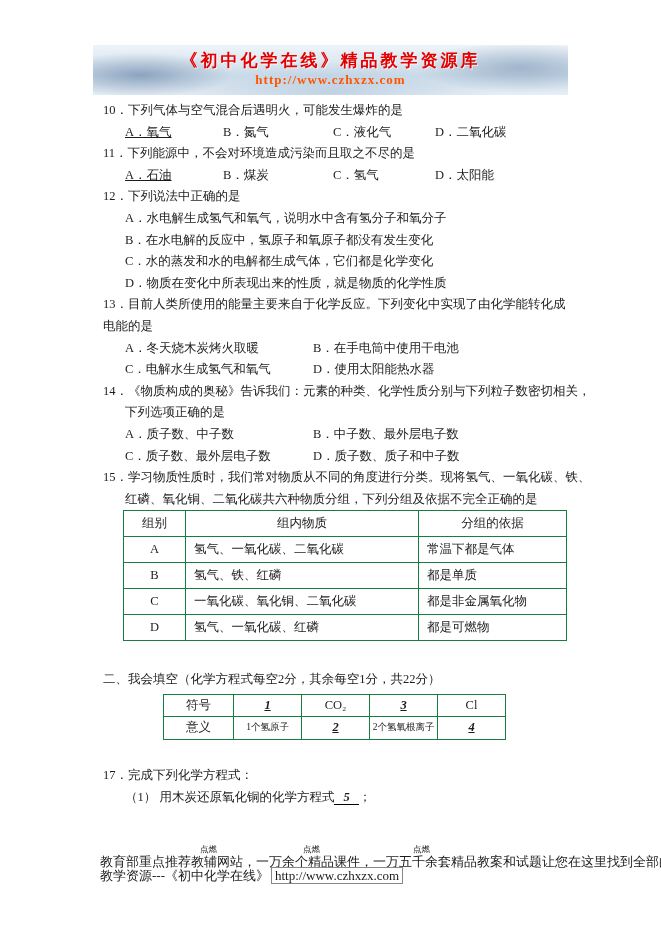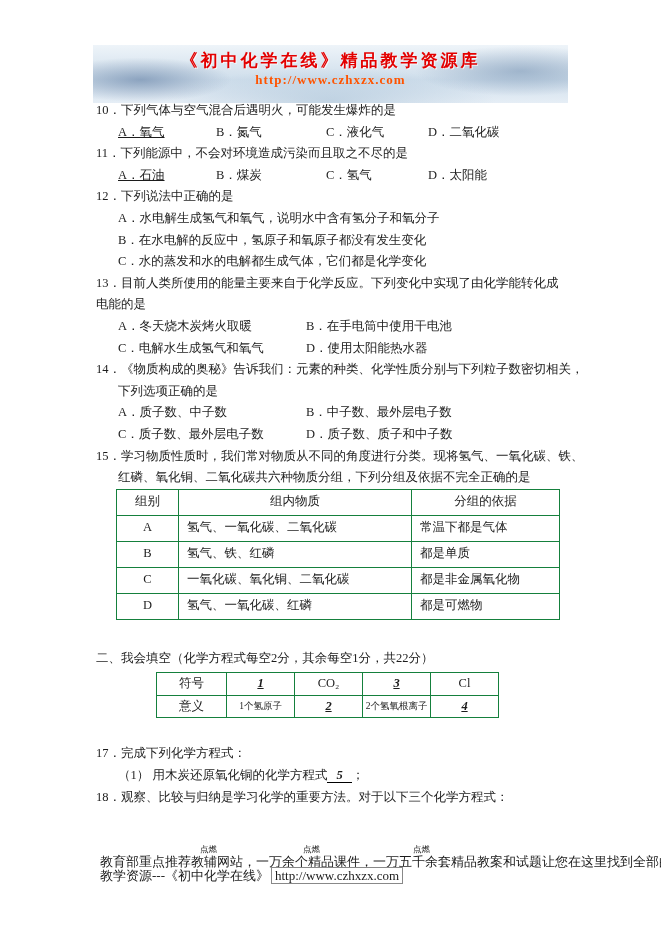--- a/index.html
+++ b/index.html
@@ -4,32 +4,32 @@
 <style>
   * { margin:0; padding:0; box-sizing:border-box; }
   html,body { background:#ffffff; }
   .page {
     position:relative; width:661px; height:935px; background:#fff;
     font-family:"Liberation Serif","DejaVu Serif",serif; color:#1c1c1c;
     overflow:hidden; margin:0 auto;
   }
   
   .banner {
-    position:absolute; left:93px; top:45px; width:475px; height:58px;
+    position:absolute; left:93px; top:45px; width:475px; height:50px;
     text-align:center; overflow:hidden;
     background:
       radial-gradient(ellipse 130px 32px at 10% 60%, rgba(85,115,155,.55), transparent 70%),
       radial-gradient(ellipse 150px 36px at 90% 45%, rgba(105,135,170,.5), transparent 70%),
       radial-gradient(ellipse 220px 42px at 50% 95%, rgba(150,180,205,.45), transparent 75%),
       linear-gradient(180deg,#eef4f9 0%, #cfdeeb 60%, #e6eef6 100%);
   }
   .banner-title { padding-top:4px; font-size:17px; font-weight:bold; color:#e30000; letter-spacing:3px; text-shadow:1px 1px 0 rgba(255,255,255,.7); }
   .banner-url   { font-size:13px; font-weight:bold; color:#ff5400; letter-spacing:1px; }
   
-  .content { position:absolute; left:96px; top:100px; width:470px; font-size:12.5px; line-height:21.6px; }
+  .content { position:absolute; left:103px; top:100px; width:470px; font-size:12.5px; line-height:21.6px; }
   .line { white-space:nowrap; min-height:21.6px; }
   .ind { padding-left:22px; }
   .optrow4 span { display:inline-block; }
   .optrow4 .o1 { width:98px;text-decoration:underline; }
   .optrow4 .o2 { width:110px; }
   .optrow4 .o3 { width:102px; }
   .optrow2 .p1 { display:inline-block; width:188px; }
   
   table { border-collapse:collapse; table-layout:fixed; }
   td { border:1px solid #15803d; overflow:hidden; }
@@ -75,20 +75,21 @@
 
     <div class="line">11．下列能源中，不会对环境造成污染而且取之不尽的是</div>
     <div class="line ind optrow4">
       <span class="o1">A．石油</span><span class="o2">B．煤炭</span><span class="o3">C．氢气</span><span class="o4">D．太阳能</span>
     </div>
 
     <div class="line">12．下列说法中正确的是</div>
     <div class="line ind">A．水电解生成氢气和氧气，说明水中含有氢分子和氧分子</div>
     <div class="line ind">B．在水电解的反应中，氢原子和氧原子都没有发生变化</div>
     <div class="line ind">C．水的蒸发和水的电解都生成气体，它们都是化学变化</div>
+    <div class="line ind">D．物质在变化中所表现出来的性质，就是物质的化学性质</div>
 
     <div class="line">13．目前人类所使用的能量主要来自于化学反应。下列变化中实现了由化学能转化成</div>
     <div class="line">电能的是</div>
     <div class="line ind optrow2">
       <span class="p1">A．冬天烧木炭烤火取暖</span><span class="p2">B．在手电筒中使用干电池</span>
     </div>
     <div class="line ind optrow2">
       <span class="p1">C．电解水生成氢气和氧气</span><span class="p2">D．使用太阳能热水器</span>
     </div>
 
@@ -166,21 +167,20 @@
         <td class="blank-num">4</td>
       </tr>
     </tbody>
       </table>
 
     <div class="line q17stem">17．完成下列化学方程式：</div>
     <div class="line ind">
       <span>（1） 用木炭还原氧化铜的化学方程式</span><span class="blank-line">5</span><span>；</span>
     </div>
 
-    <div class="line">18．观察、比较与归纳是学习化学的重要方法。对于以下三个化学方程式：</div>
 
   </div>
 
   <span class="ign ign1">点燃</span>
   <span class="ign ign2">点燃</span>
   <span class="ign ign3">点燃</span>
 
   <div class="footer">
     <div>教育部重点推荐教辅网站，一万余个精品课件，一万五千余套精品教案和试题让您在这里找到全部的每节课都在这里找到全面的</div>
     <div>

